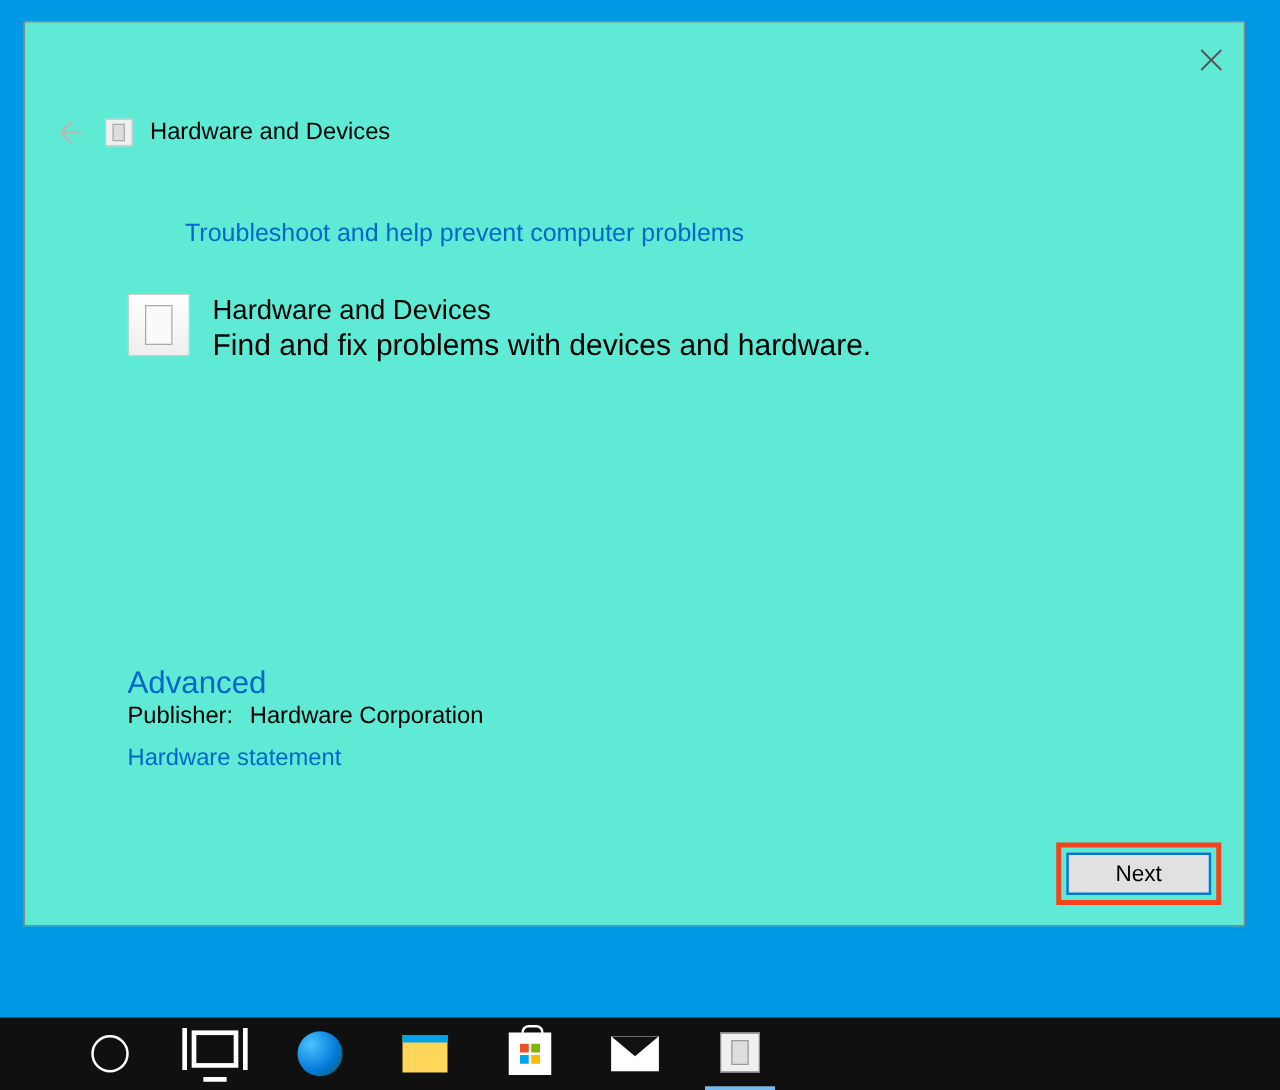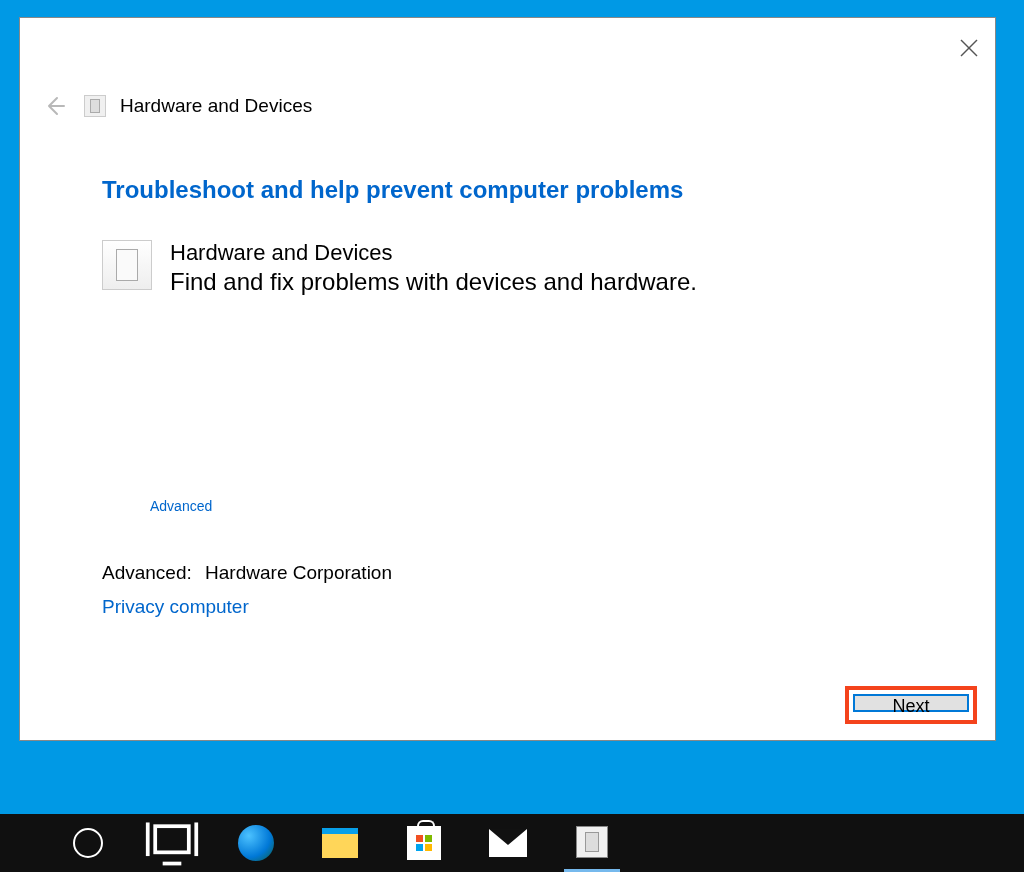--- a/index.html
+++ b/index.html
@@ -10,21 +10,21 @@
       font-family: 'Segoe UI', Tahoma, sans-serif;
       position: relative;
       overflow: hidden;
     }
     .dialog {
       position: absolute;
       left: 19px;
       top: 17px;
       width: 977px;
       height: 724px;
-      background: #ffffff;
+      background: #5eead4;
       border: 1px solid #888;
     }
     .dialog-header {
       position: relative;
       height: 60px;
     }
     .close-btn {
       position: absolute;
       right: 12px;
       top: 16px;
@@ -74,24 +74,25 @@
       font-size: 19px;
       color: #000;
     }
     .content {
       position: absolute;
       left: 82px;
       top: 158px;
       right: 40px;
     }
     .heading {
-      font-size: 24px;
+      font-size: 20px;
       color: #0066cc;
-      font-weight: 700;
+      font-weight: 400;
       margin-bottom: 36px;
+      margin-left: 46px;
     }
     .item-row {
       display: flex;
       align-items: flex-start;
       gap: 18px;
     }
     .big-icon {
       width: 50px;
       height: 50px;
       background: linear-gradient(#fff, #eee);
@@ -112,25 +113,24 @@
       color: #000;
       margin-bottom: 2px;
     }
     .item-desc {
       font-size: 24px;
       color: #000;
     }
     .advanced-link {
       position: absolute;
       left: 82px;
-      top: 480px;
-      font-size: 14px;
+      top: 514px;
+      font-size: 25px;
       color: #0066cc;
       cursor: pointer;
-      margin-left: 48px;
     }
     .publisher-row {
       position: absolute;
       left: 82px;
       top: 544px;
       font-size: 19px;
       color: #000;
     }
     .publisher-label { margin-right: 8px; }
     .privacy-link {
@@ -148,21 +148,21 @@
       display: flex;
       gap: 14px;
       align-items: center;
     }
     .highlight-box {
       border: 4px solid #f4431c;
       padding: 4px;
     }
     .win-btn {
       width: 116px;
-      height: 18px;
+      height: 34px;
       background: #e1e1e1;
       border: 1px solid #adadad;
       font-size: 18px;
       color: #000;
       cursor: pointer;
       font-family: inherit;
     }
     .win-btn.primary {
       border: 2px solid #0078d7;
       background: #e1e1e1;
@@ -296,25 +296,25 @@
       <div>
         <div class="item-title">Hardware and Devices</div>
         <div class="item-desc">Find and fix problems with devices and hardware.</div>
       </div>
     </div>
   </div>
 
   <div class="advanced-link">Advanced</div>
 
   <div class="publisher-row">
-    <span class="publisher-label">Advanced:</span>
+    <span class="publisher-label">Publisher:</span>
     <span>Hardware Corporation</span>
   </div>
 
-  <div class="privacy-link">Privacy computer</div>
+  <div class="privacy-link">Hardware statement</div>
 
   <div class="button-bar">
     <div class="highlight-box">
       <button class="win-btn primary">Next</button>
     </div>
   </div>
 </div>
 
 <div class="taskbar">
   <div class="taskbar-item">

